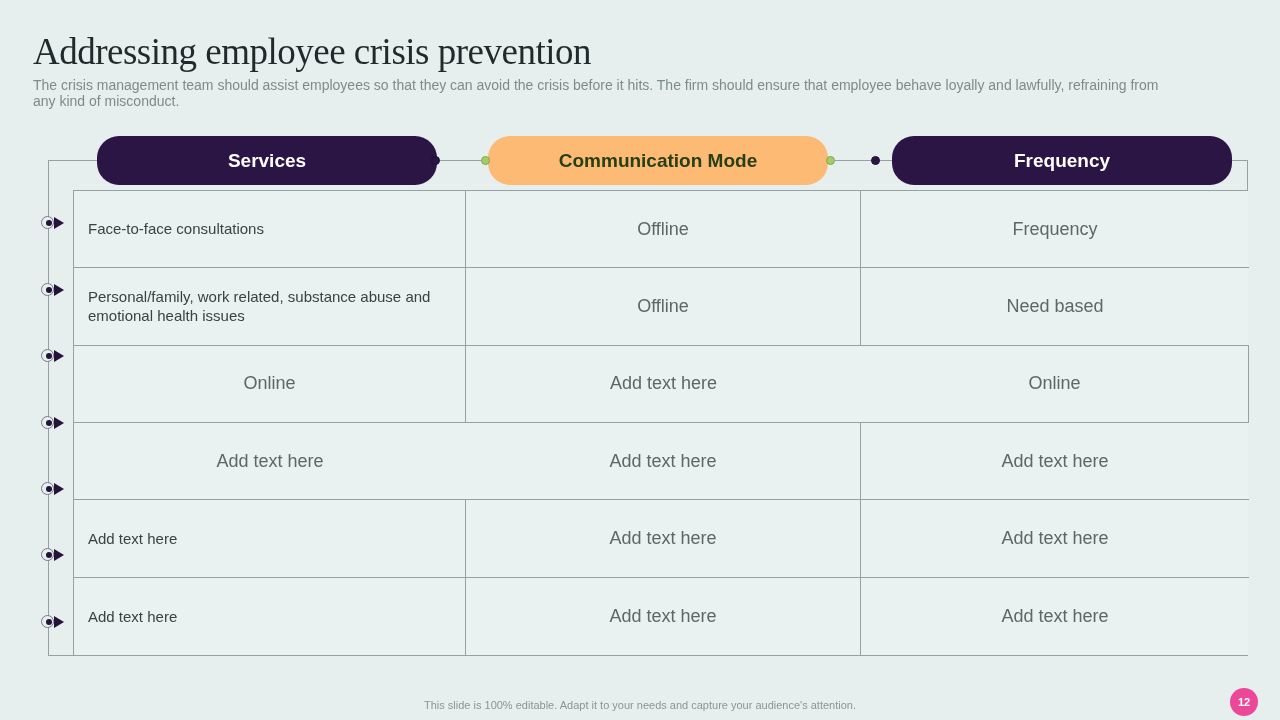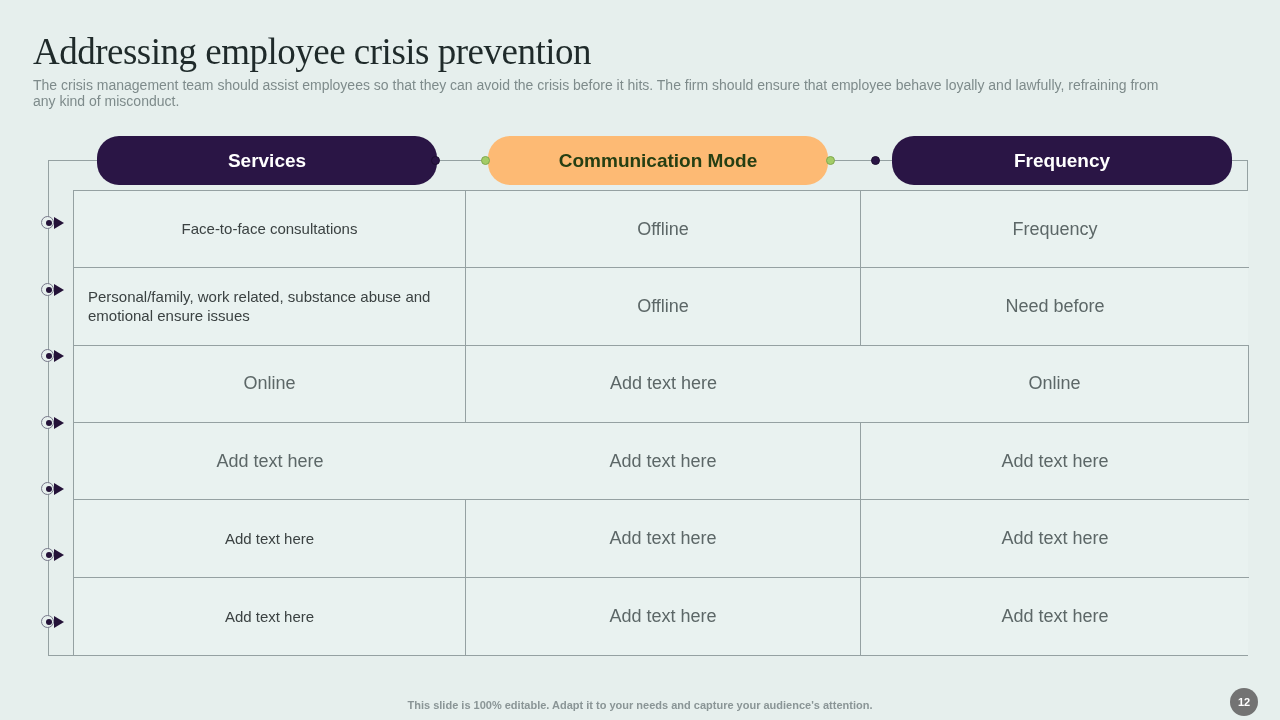--- a/index.html
+++ b/index.html
@@ -51,21 +51,21 @@
   }
   .cell{
     border-right:1px solid #95a1a2;border-bottom:1px solid #95a1a2;
     display:flex;align-items:center;box-sizing:border-box;
     overflow:hidden;
   }
   .cell.lastcol{border-right:none;}
   .cell.lastrow{border-bottom:none;}
   .cell.service{
     padding:0 14px;font-size:15px;color:#3b4242;line-height:1.3;
-    justify-content:center;text-align:left;
+    justify-content:flex-start;text-align:left;
   }
   .cell.center{
     justify-content:center;text-align:center;
     font-size:18px;color:#5c6767;
   }
   
   .marker{position:absolute;z-index:3;width:34px;height:14px;left:41px;}
   .marker .ring{
     position:absolute;left:0;top:0;width:13px;height:13px;border-radius:50%;
     border:1px solid #77788a;background:#e6efed;box-sizing:border-box;
@@ -75,25 +75,25 @@
     background:#241238;
   }
   .marker .tri{
     position:absolute;left:13px;top:1px;width:0;height:0;
     border-left:10px solid #241238;
     border-top:6px solid transparent;border-bottom:6px solid transparent;
   }
   
   .footer{
     position:absolute;left:0;top:699px;width:1280px;
-    text-align:center;font-size:11px;color:#8a9596;font-weight:bold;
+    text-align:center;font-size:11px;color:#8a9596;
   }
   .page-badge{
     position:absolute;left:1230px;top:688px;width:28px;height:28px;
-    border-radius:50%;background:#737373;color:#ffffff;
+    border-radius:50%;background:#ec4899;color:#ffffff;
     display:flex;align-items:center;justify-content:center;
     font-size:11px;font-weight:bold;
   }
 </style>
 </head>
 <body>
 
 <div class="slide">
 
   <div class="title">Addressing employee crisis prevention</div>
@@ -123,27 +123,27 @@
       <div class="cell service">
         <span>Face-to-face consultations</span>
       </div>
       <div class="cell center">
         <span>Offline</span>
       </div>
       <div class="cell center lastcol">
         <span>Frequency</span>
       </div>
       <div class="cell service">
-        <span>Personal/family, work related,  substance abuse and emotional ensure issues</span>
+        <span>Personal/family, work related,  substance abuse and emotional health issues</span>
       </div>
       <div class="cell center">
         <span>Offline</span>
       </div>
       <div class="cell center lastcol">
-        <span>Need before</span>
+        <span>Need based</span>
       </div>
       <div class="cell center">
         <span>Online</span>
       </div>
       <div class="cell center lastcol">
         <span>Add text here</span>
       </div>
       <div class="cell center">
         <span>Online</span>
       </div>

